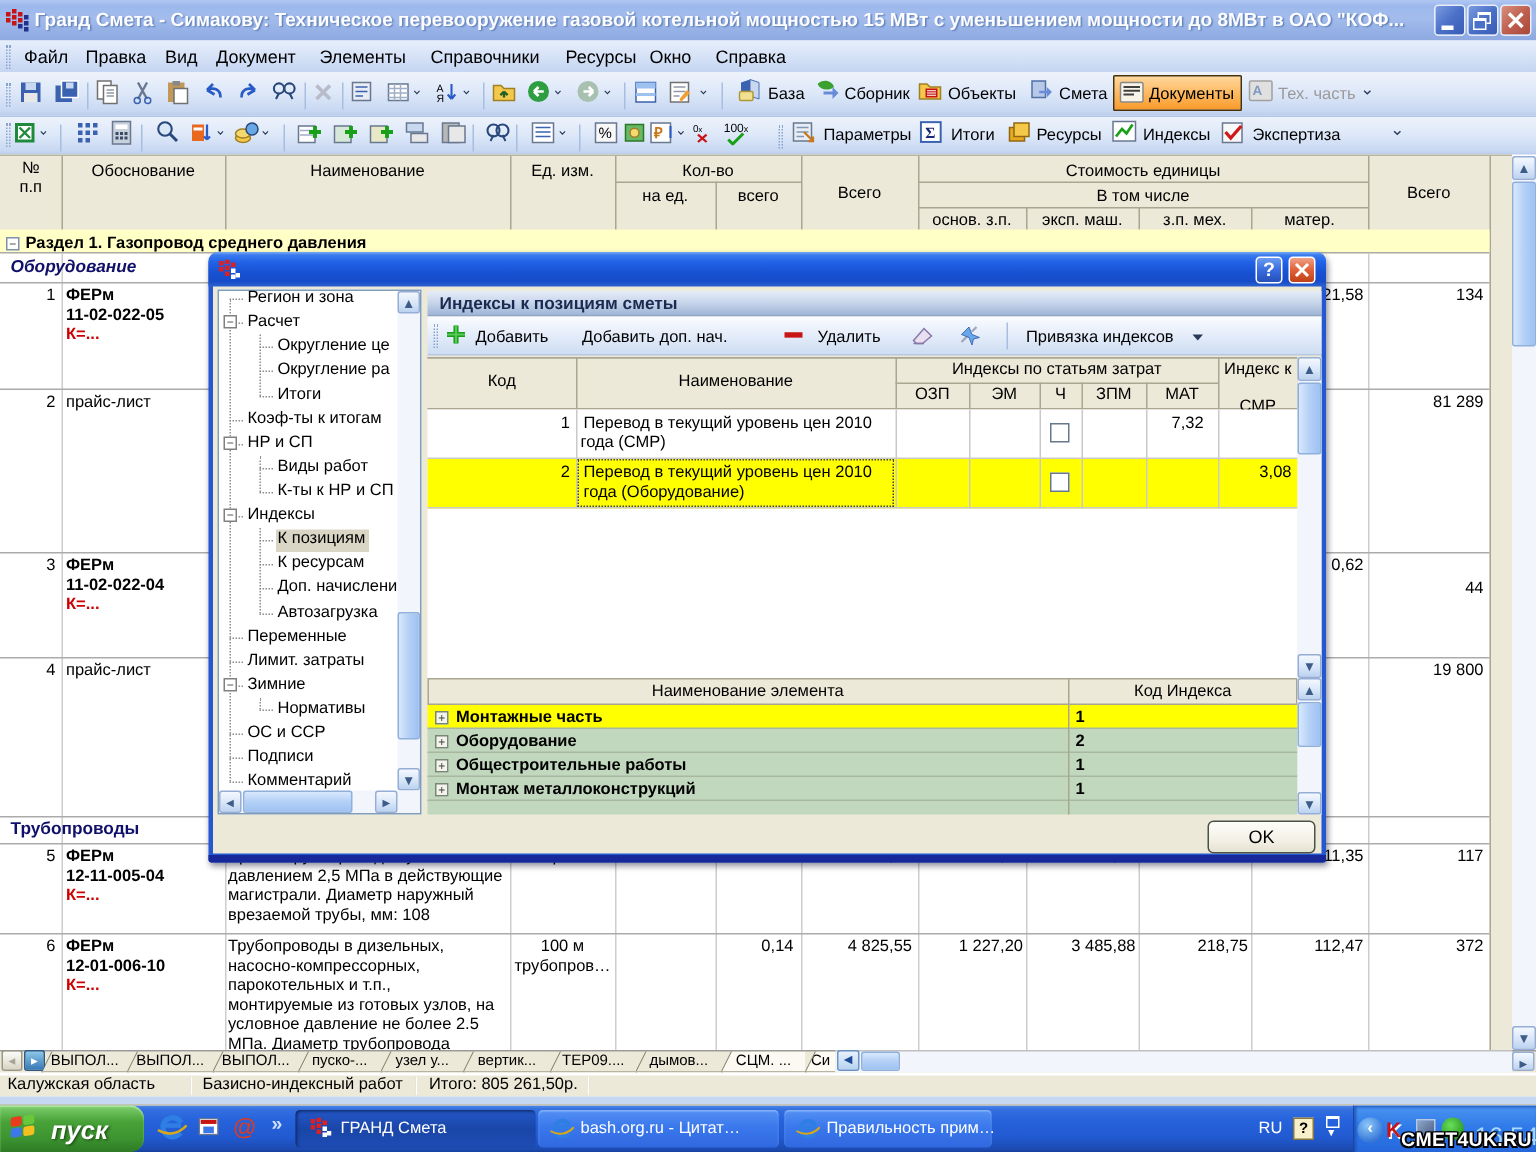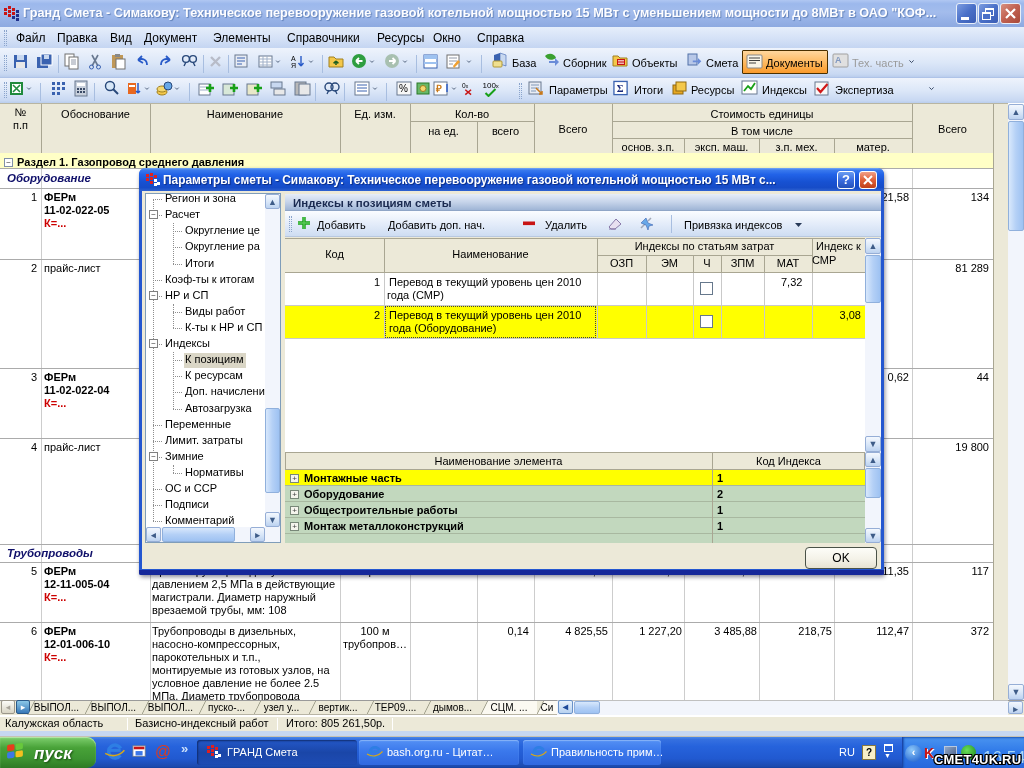--- a/index.html
+++ b/index.html
@@ -441,36 +441,36 @@
 <div class="ab" style="left:4px;top:158px;width:9px;height:9px;border:1px solid #8090A8;background:#fff;font-size:8px;line-height:7px;text-align:center;color:#404040">−</div>
 <span class="ab" style="left:17px;top:156px;font-weight:bold">Раздел 1. Газопровод среднего давления</span>
 <span class="ab" style="left:7px;top:172px;font-weight:bold;font-style:italic;color:#10106A;font-size:11.5px">Оборудование</span>
 <div class="ab" style="left:0;top:188px;width:993px;height:1px;background:#ABABAB"></div>
 <div class="ab" style="left:0;top:259px;width:993px;height:1px;background:#ABABAB"></div>
 <div class="ab" style="left:0;top:368px;width:993px;height:1px;background:#ABABAB"></div>
 <div class="ab" style="left:0;top:438px;width:993px;height:1px;background:#ABABAB"></div>
 <div class="ab" style="left:0;top:544px;width:993px;height:1px;background:#ABABAB"></div>
 <div class="ab" style="left:0;top:562px;width:993px;height:1px;background:#ABABAB"></div>
 <div class="ab" style="left:0;top:622px;width:993px;height:1px;background:#ABABAB"></div>
-<span class="ab" style="left:7px;top:547px;font-weight:bold;font-style:italic;color:#10106A;font-size:11.5px">Трубопроводы</span>
+<span class="ab" style="left:7px;top:547px;font-weight:bold;color:#10106A;font-size:11.5px">Трубопроводы</span>
 <div class="ab cellt r" style="left:-53px;top:191px;width:90px;">1</div>
 <span class="ab cellt" style="left:44px;top:191px;font-weight:bold;">ФЕРм</span>
 <span class="ab cellt" style="left:44px;top:204px;font-weight:bold;">11-02-022-05</span>
 <span class="ab cellt" style="left:44px;top:217px;font-weight:bold;color:#CC0000;">К=...</span>
 <div class="ab cellt r" style="left:819px;top:191px;width:90px;">21,58</div>
 <div class="ab cellt r" style="left:899px;top:191px;width:90px;">134</div>
 <div class="ab cellt r" style="left:-53px;top:262px;width:90px;">2</div>
 <span class="ab cellt" style="left:44px;top:262px;">прайс-лист</span>
 <div class="ab cellt r" style="left:899px;top:262px;width:90px;">81 289</div>
 <div class="ab cellt r" style="left:-53px;top:371px;width:90px;">3</div>
 <span class="ab cellt" style="left:44px;top:371px;font-weight:bold;">ФЕРм</span>
 <span class="ab cellt" style="left:44px;top:384px;font-weight:bold;">11-02-022-04</span>
 <span class="ab cellt" style="left:44px;top:397px;font-weight:bold;color:#CC0000;">К=...</span>
 <div class="ab cellt r" style="left:819px;top:371px;width:90px;">0,62</div>
-<div class="ab cellt r" style="left:899px;top:371px;width:90px;">44</div>
+<div class="ab cellt r" style="left:899px;top:386px;width:90px;">44</div>
 <div class="ab cellt r" style="left:-53px;top:441px;width:90px;">4</div>
 <span class="ab cellt" style="left:44px;top:441px;">прайс-лист</span>
 <div class="ab cellt r" style="left:899px;top:441px;width:90px;">19 800</div>
 <div class="ab cellt r" style="left:-53px;top:565px;width:90px;">5</div>
 <span class="ab cellt" style="left:44px;top:565px;font-weight:bold;">ФЕРм</span>
 <span class="ab cellt" style="left:44px;top:578px;font-weight:bold;">12-11-005-04</span>
 <span class="ab cellt" style="left:44px;top:591px;font-weight:bold;color:#CC0000;">К=...</span>
 <span class="ab cellt" style="left:152px;top:565px;">Врезка трубопроводов условным</span>
 <span class="ab cellt" style="left:152px;top:578px;">давлением 2,5 МПа в действующие</span>
 <span class="ab cellt" style="left:152px;top:591px;">магистрали. Диаметр наружный</span>
@@ -650,21 +650,20 @@
         <rect x="4" y="4" width="3" height="3"></rect>
         <rect x="8" y="2" width="3" height="3"></rect>
         <rect x="4" y="8" width="3" height="3"></rect>
       </g>
       <g fill="#FFFFFF">
         <rect x="8" y="6" width="3" height="3"></rect>
         <rect x="11" y="9" width="3" height="3"></rect>
         <rect x="8" y="10" width="3" height="3"></rect>
       </g>
     </svg>
-<div id="dlgtitletext" class="ab">Параметры сметы - Симакову: Техническое перевооружение газовой котельной мощностью 15 МВт с...</div>
 <div class="ab dcapbtn" style="left:698px;background:linear-gradient(180deg,#6A9CF0 0%,#3A6CE0 50%,#2450B8 100%)">?</div>
 <div class="ab dcapbtn" style="left:720px;background:linear-gradient(180deg,#F0A088 0%,#E06038 50%,#C04018 100%)"><svg width="16" height="16">
         <path d="M4 4 L12 12 M12 4 L4 12" stroke="#fff" stroke-width="2"></path>
       </svg></div>
 <div id="dlgbody" class="ab"></div>
 <div class="ab" style="left:0;top:402px;width:745px;height:5px;background:#16289A;border-radius:0 0 2px 2px"></div>
 <div id="tree" class="ab"></div>
 <div id="dcap" class="ab"></div>
 <div id="dtbar" class="ab"></div>
 <div id="dlgcontent">
@@ -767,21 +766,21 @@
 <div class="ab" style="left:146px;top:70px;width:580px;height:1px;background:#A9A692"></div>
 <div class="ab" style="left:146px;top:80px;width:99px;font-size:11px;text-align:center;white-space:nowrap">Код</div>
 <div class="ab" style="left:245px;top:80px;width:213px;font-size:11px;text-align:center;white-space:nowrap">Наименование</div>
 <div class="ab" style="left:458px;top:72px;width:215px;font-size:11px;text-align:center;white-space:nowrap">Индексы по статьям затрат</div>
 <div class="ab" style="left:458px;top:89px;width:49px;font-size:11px;text-align:center;white-space:nowrap">ОЗП</div>
 <div class="ab" style="left:507px;top:89px;width:47px;font-size:11px;text-align:center;white-space:nowrap">ЭМ</div>
 <div class="ab" style="left:554px;top:89px;width:28px;font-size:11px;text-align:center;white-space:nowrap">Ч</div>
 <div class="ab" style="left:582px;top:89px;width:43px;font-size:11px;text-align:center;white-space:nowrap">ЗПМ</div>
 <div class="ab" style="left:625px;top:89px;width:48px;font-size:11px;text-align:center;white-space:nowrap">МАТ</div>
 <div class="ab" style="left:673px;top:72px;width:53px;font-size:11px;text-align:center;white-space:nowrap">Индекс к</div>
-<div class="ab" style="left:673px;top:86px;width:53px;font-size:11px;text-align:left;white-space:nowrap">СМР</div>
+<div class="ab" style="left:673px;top:97px;width:53px;font-size:11px;text-align:center;white-space:nowrap">СМР</div>
 <div class="ab" style="left:146px;top:105px;width:580px;height:179px;background:#fff"></div>
 <div class="ab" style="left:146px;top:138px;width:580px;height:33px;background:#FFFF00"></div>
 <div class="ab" style="left:245px;top:105px;width:1px;height:66px;background:#C9C9C9"></div>
 <div class="ab" style="left:458px;top:105px;width:1px;height:66px;background:#C9C9C9"></div>
 <div class="ab" style="left:507px;top:105px;width:1px;height:66px;background:#C9C9C9"></div>
 <div class="ab" style="left:554px;top:105px;width:1px;height:66px;background:#C9C9C9"></div>
 <div class="ab" style="left:582px;top:105px;width:1px;height:66px;background:#C9C9C9"></div>
 <div class="ab" style="left:625px;top:105px;width:1px;height:66px;background:#C9C9C9"></div>
 <div class="ab" style="left:673px;top:105px;width:1px;height:66px;background:#C9C9C9"></div>
 <div class="ab" style="left:146px;top:137px;width:580px;height:1px;background:#C9C9C9"></div>

